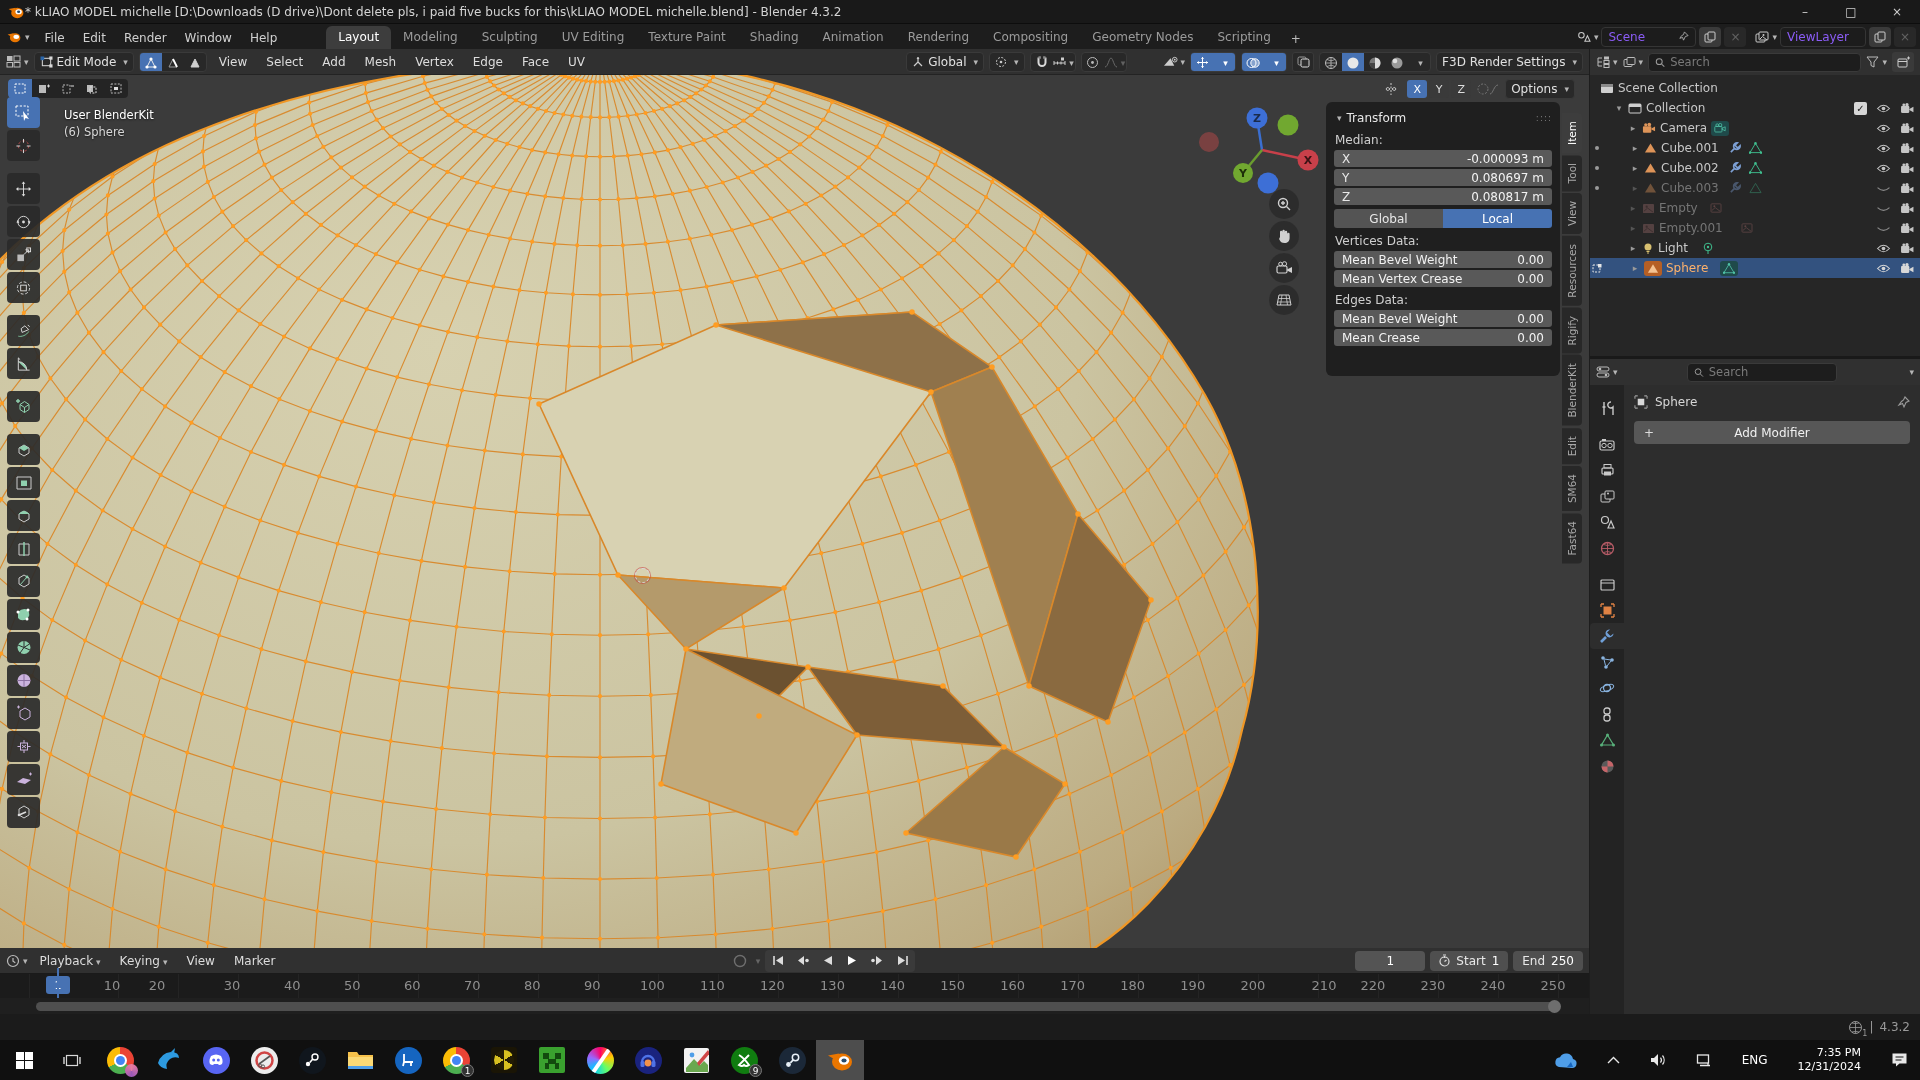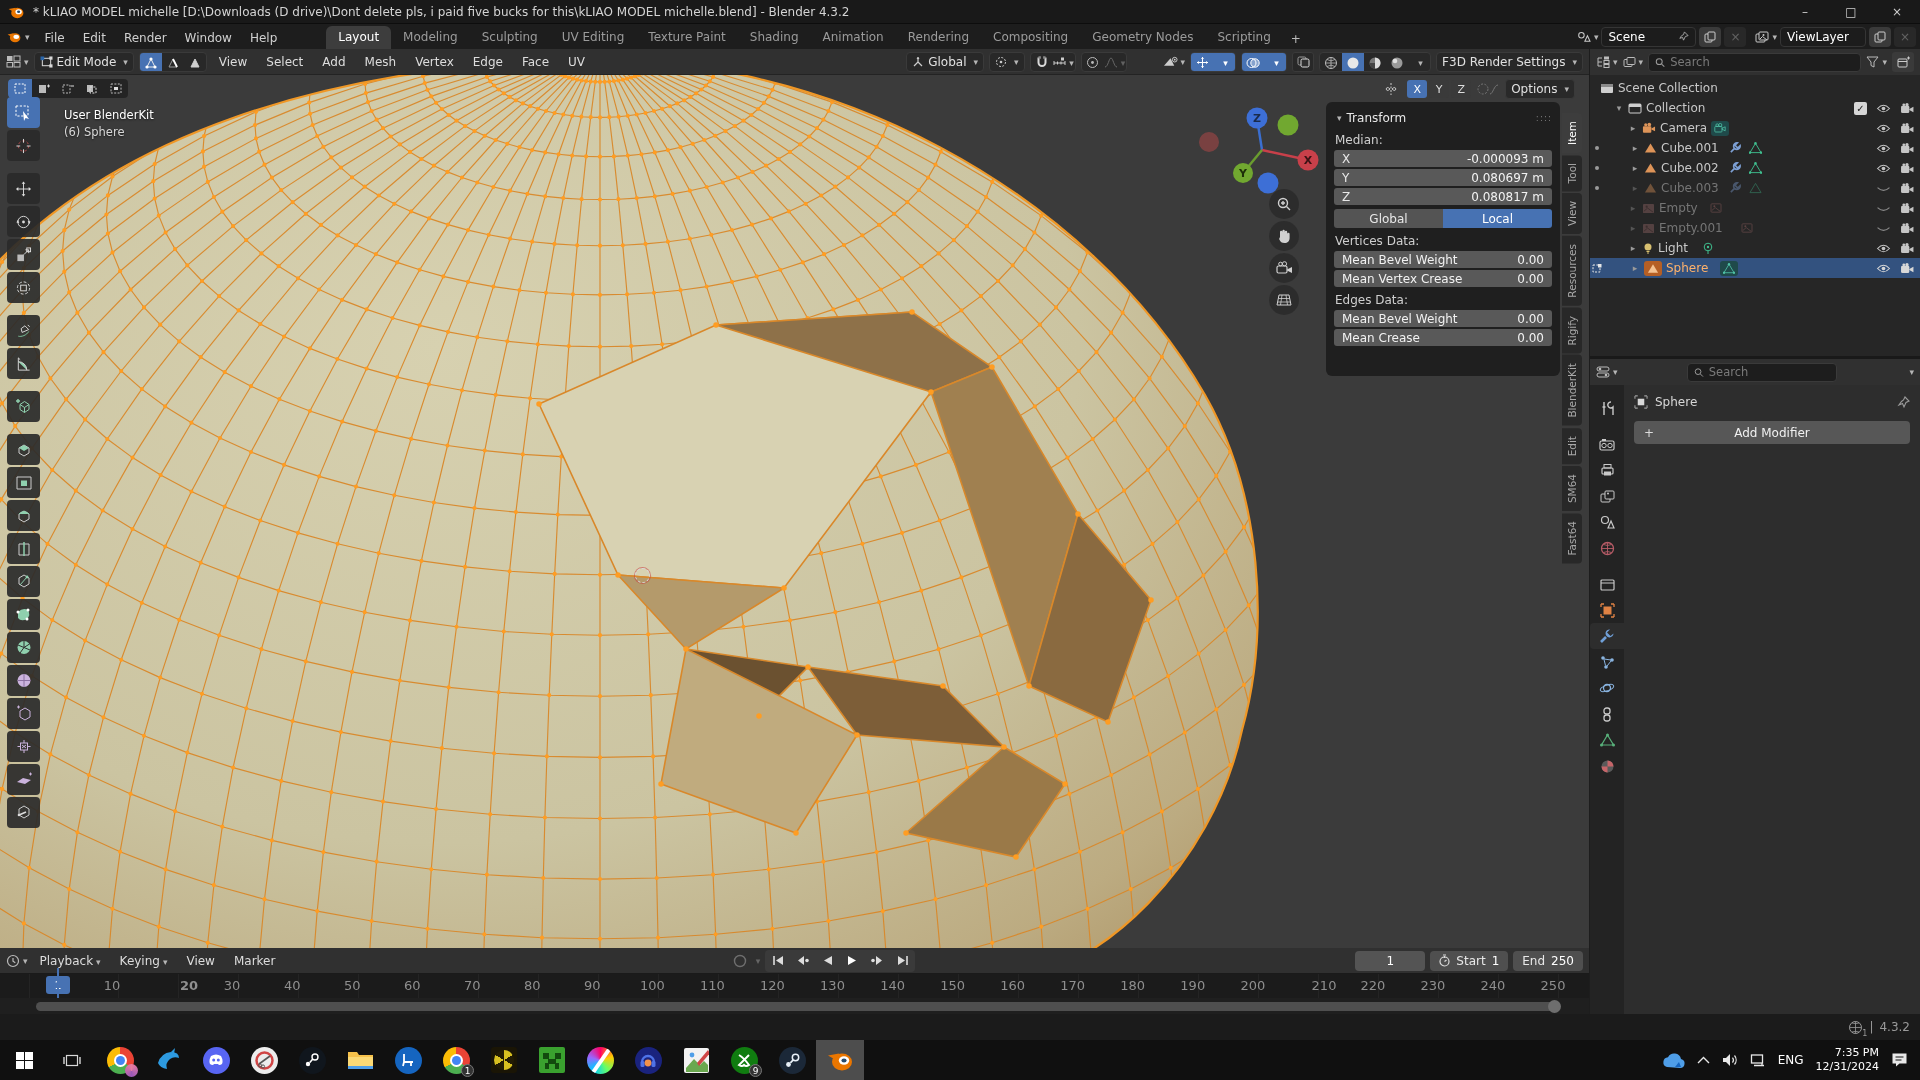--- a/index.html
+++ b/index.html
@@ -6,33 +6,33 @@
   html,body{width:1920px;height:1080px;overflow:hidden;background:#000}
   body{font-family:"DejaVu Sans",sans-serif;font-size:12px;color:#c9c9c9;position:relative}
   #app{position:absolute;inset:0;background:#1d1d1d}
   .flexr{display:flex;align-items:center}
   .caret{font-size:9px;color:#b5b5b5;margin-left:3px}
   svg{display:block}
   input{outline:none;border:none}
 
   
   #titlebar{position:absolute;left:0;top:0;width:1920px;height:24px;background:#191919;display:flex;align-items:center;padding-left:7px;border-bottom:1px solid #0d0d0d}
-  #titlebar .ttl{color:#d4d4d4;font-size:12px;margin-left:8px;white-space:nowrap}
+  #titlebar .ttl{color:#d4d4d4;font-size:12px;white-space:nowrap}
   .wbtns{position:absolute;right:0;top:0;height:24px;display:flex}
   .wbtn{width:46px;height:24px;display:flex;align-items:center;justify-content:center;color:#cfcfcf;font-size:12px}
 
   
   #topbar{position:absolute;left:0;top:24px;width:1920px;height:25px;background:#1d1d1d;display:flex;align-items:flex-end}
   .menu-item{padding:4px 9px;color:#d0d0d0;border-radius:4px}
   #ws-tabs{display:flex;align-items:flex-end;margin-left:40px;height:25px}
   .ws-tab{padding:4px 12px 5px;color:#9b9b9b;font-size:12px;border-radius:6px 6px 0 0;white-space:nowrap}
   .ws-tab.active{background:#3d3d3d;color:#fff}
   .ws-plus{padding:3px 8px;color:#bbb}
   #topbar-right{position:absolute;right:4px;top:2px;height:21px;display:flex;align-items:center;gap:3px}
-  .tfield{background:#1c1c1c;border:1px solid #353535;border-radius:4px;height:20px;display:flex;align-items:center;padding:0 6px;gap:5px;color:#ffffff}
+  .tfield{background:#1c1c1c;border:1px solid #353535;border-radius:4px;height:20px;display:flex;align-items:center;padding:0 6px;gap:5px;color:#8b5cf6}
   .tbtn{background:#3a3a3a;border-radius:4px;height:20px;width:22px;display:flex;align-items:center;justify-content:center}
   .dim{opacity:.4}
 
   
   .ehdr{background:#303030;display:flex;align-items:center;gap:5px;padding:0 6px}
   #vp-header{position:absolute;left:0;top:49px;width:1589px;height:26px;border-bottom:1px solid #232323}
   .wdg{background:#282828;border:1px solid #3a3a3a;border-radius:4px;height:20px;display:flex;align-items:center;padding:0 5px;gap:4px;color:#e0e0e0;white-space:nowrap}
   .iconbtn{width:22px;height:20px;border-radius:3px;display:flex;align-items:center;justify-content:center}
   .grp{display:flex;background:#282828;border:1px solid #3a3a3a;border-radius:4px;overflow:hidden;height:20px}
   .grp .iconbtn{border-radius:0}
@@ -133,21 +133,21 @@
   
   #taskbar{position:absolute;left:0;top:1040px;width:1920px;height:40px;background:#101010;display:flex;align-items:center}
   .tb-cell{width:48px;height:40px;display:flex;align-items:center;justify-content:center}
   #tb-search{width:285px;height:40px;background:#2d2d2d;border:1px solid #4a4a4a;display:flex;align-items:center;gap:9px;padding:0 10px;position:relative}
   #tb-search input{background:transparent;color:#d8d8d8;font-size:13px;width:170px;font-family:"DejaVu Sans",sans-serif}
   #tb-search input::placeholder{color:#c0c0c0}
   .appcell{width:48px;height:40px;display:flex;align-items:center;justify-content:center;position:relative}
   .appcell.activeapp{background:#4d4d4d}
   .circ{width:27px;height:27px;border-radius:50%;display:flex;align-items:center;justify-content:center}
   .appbadge{position:absolute;right:6px;bottom:3px;min-width:13px;height:13px;border-radius:50%;background:#333;border:1px solid #777;color:#fff;font-size:9px;display:flex;align-items:center;justify-content:center}
-  #tray{margin-left:auto;display:flex;align-items:center;gap:12px;padding-right:12px;color:#fff}
+  #tray{margin-left:auto;display:flex;align-items:center;gap:30px;padding-right:12px;color:#fff}
   #clockblk{text-align:right;font-size:11px;line-height:14px;color:#fff}
   .chrome-disc{width:27px;height:27px;border-radius:50%;background:conic-gradient(#ea4335 0 120deg,#4caf50 120deg 240deg,#fbbc05 240deg 360deg);display:flex;align-items:center;justify-content:center}
   .chrome-ring{width:13px;height:13px;border-radius:50%;background:#fff;display:flex;align-items:center;justify-content:center}
   .chrome-core{width:9px;height:9px;border-radius:50%;background:#4285f4}
   .creeper{width:26px;height:26px;background:#3aa12f;position:relative;border-radius:2px}
   .creeper i{position:absolute;background:#124a0e}
   .krita{width:27px;height:27px;border-radius:50%;background:conic-gradient(#f06,#fc0,#6f6,#0cf,#96f,#f06);position:relative;overflow:hidden}
   .krita i{position:absolute;left:12px;top:-2px;width:4px;height:32px;background:#fff;transform:rotate(35deg)}
 </style>
 </head>
@@ -924,21 +924,21 @@
       </div>
       <div class="rangebox">
         <span>End</span>
           <span style="color:#fff">250</span>
       </div>
     </div>
     <div id="ruler">
       <div id="ruler-labels">
           <span class="rlab" style="left: 58px;">1</span>
           <span class="rlab" style="left: 112.036px;">10</span>
-          <span class="rlab" style="left: 189px; font-weight: bold;">20</span>
+          <span class="rlab" style="left: 157px;">20</span>
           <span class="rlab" style="left: 232.116px;">30</span>
           <span class="rlab" style="left: 292.157px;">40</span>
           <span class="rlab" style="left: 352.197px;">50</span>
           <span class="rlab" style="left: 412.237px;">60</span>
           <span class="rlab" style="left: 472.277px;">70</span>
           <span class="rlab" style="left: 532.317px;">80</span>
           <span class="rlab" style="left: 592.357px;">90</span>
           <span class="rlab" style="left: 652.398px;">100</span>
           <span class="rlab" style="left: 712.438px;">110</span>
           <span class="rlab" style="left: 772.478px;">120</span>

